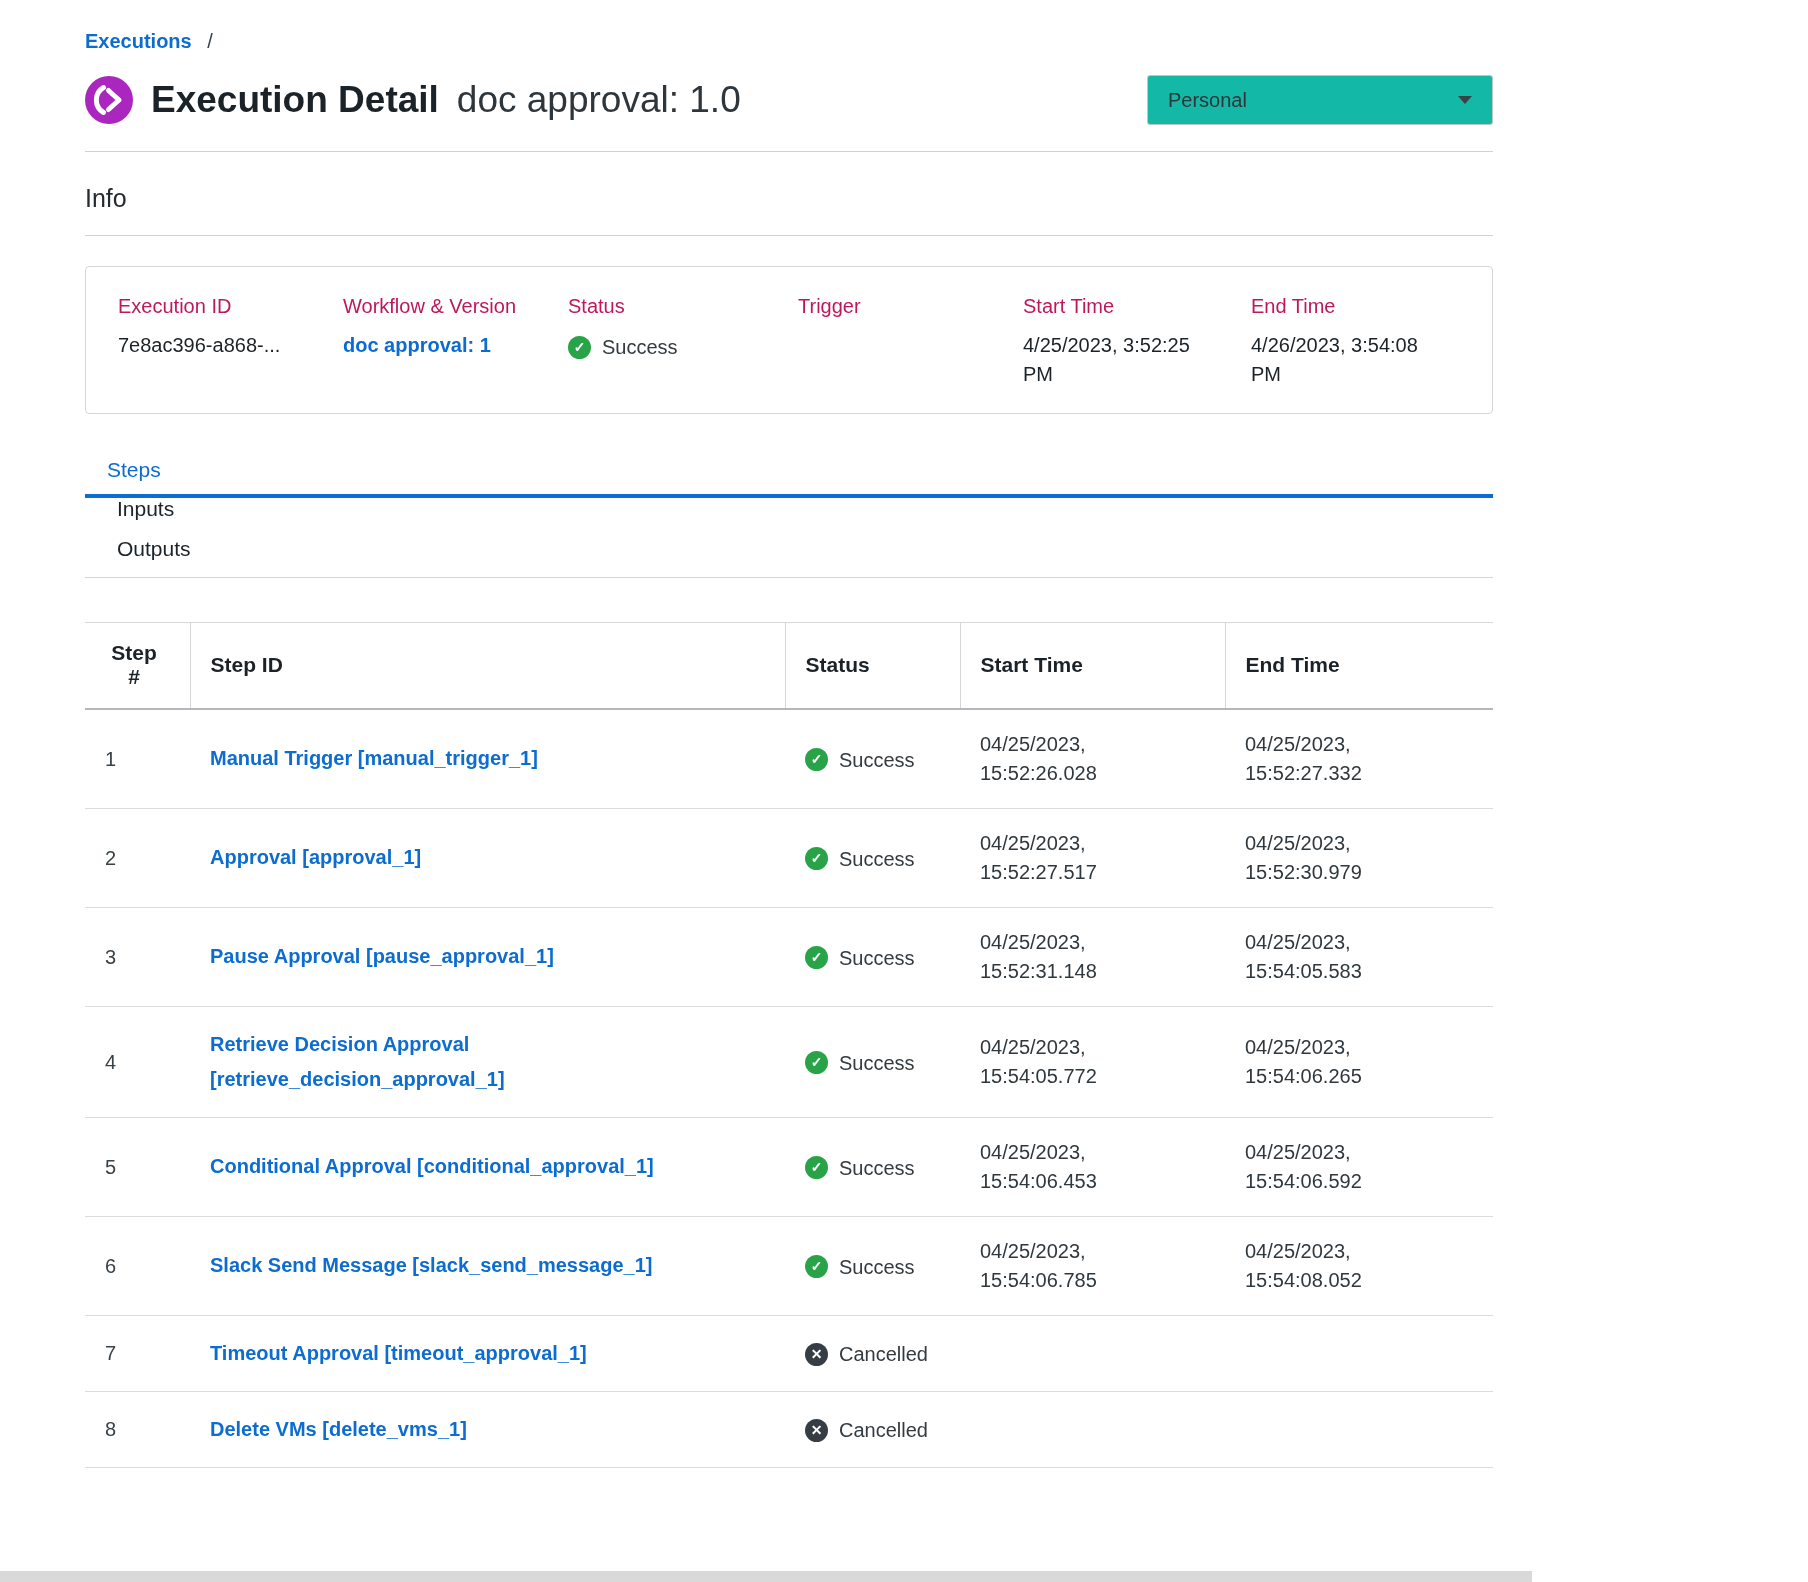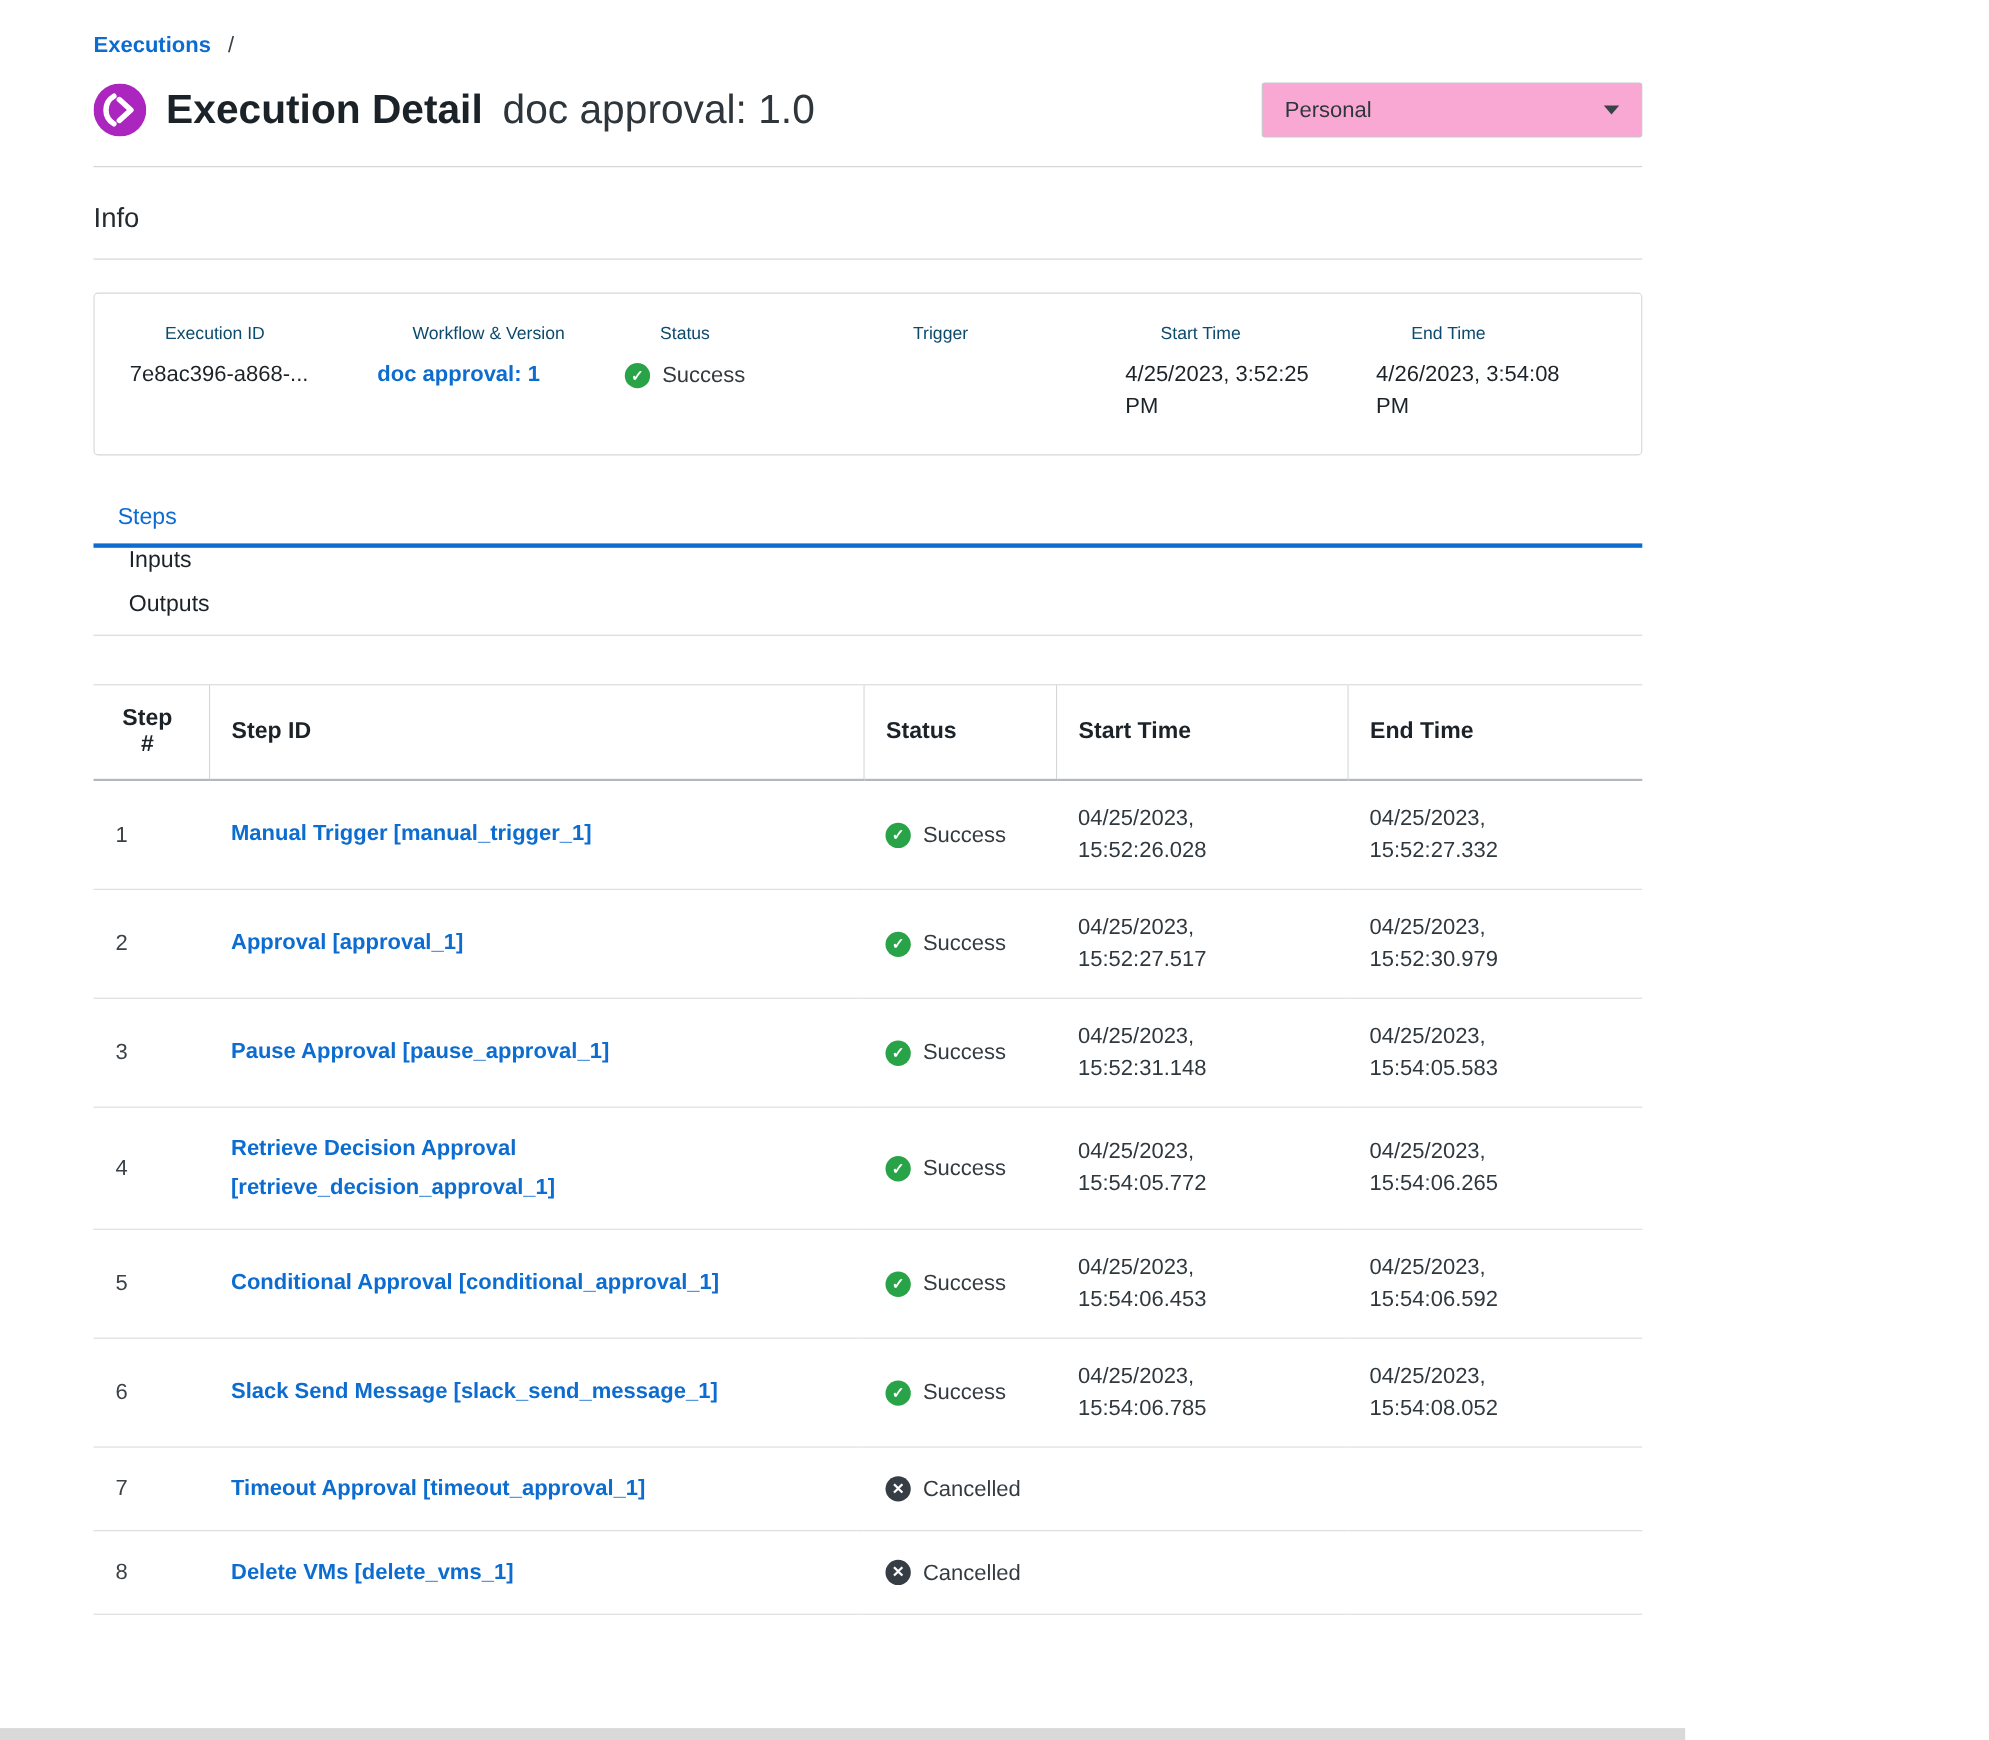--- a/index.html
+++ b/index.html
@@ -27,40 +27,40 @@
   .title-row { display: flex; justify-content: space-between; align-items: center; margin-bottom: 26px; }
   .title-left { display: flex; align-items: center; gap: 18px; }
   .app-icon svg { width: 48px; height: 48px; display: block; }
   .brand-fill { fill: var(--brand-purple); }
   .page-title { font-size: 37px; font-weight: 700; margin: 0; color: #1b2329; }
   .page-subtitle { font-size: 37px; font-weight: 400; color: #2e363c; }
 
   .workspace-select {
     width: 346px; height: 50px; border: 1px solid #c3c7ca; border-radius: 3px;
     display: flex; align-items: center; justify-content: space-between;
-    padding: 0 20px; font-size: 20px; color: #2e363c; cursor: pointer; background: #f9a8d4;
+    padding: 0 20px; font-size: 20px; color: #2e363c; cursor: pointer; background: #14b8a6;
   }
   .caret { width: 0; height: 0; border-left: 7px solid transparent; border-right: 7px solid transparent; border-top: 8px solid #3a4147; }
 
   .divider { border: none; border-top: 1px solid #cfd3d6; margin: 0; width: 1408px; }
 
   .section-heading { font-size: 25px; font-weight: 400; color: #232b31; margin: 32px 0 22px 0; }
 
   
   .info-card {
     border: 1px solid #d4d7da; border-radius: 4px; width: 1408px; height: 148px;
     display: flex; padding: 28px 0 0 32px; margin-top: 30px; background: #fff;
   }
   .info-field:nth-child(1) { width: 225px; }
   .info-field:nth-child(2) { width: 225px; }
   .info-field:nth-child(3) { width: 230px; }
   .info-field:nth-child(4) { width: 225px; }
   .info-field:nth-child(5) { width: 228px; }
   .info-field:nth-child(6) { flex: 1; }
-  .info-label { font-size: 16px; color: #0c4a6e; margin-left: 32px; }
+  .info-label { font-size: 20px; color: #be185d; }
   .info-value { font-size: 20px; color: #1b2329; margin-top: 13px; line-height: 1.45; }
   .info-value.narrow { max-width: 192px; }
   .info-link { color: var(--accent-blue); font-weight: 700; text-decoration: none; cursor: pointer; }
 
   
   .status-badge { display: inline-flex; align-items: center; gap: 11px; }
   .status-icon {
     width: 23px; height: 23px; min-width: 23px; border-radius: 50%;
     display: inline-flex; align-items: center; justify-content: center;
     color: #fff; font-size: 14px; font-weight: 700;

